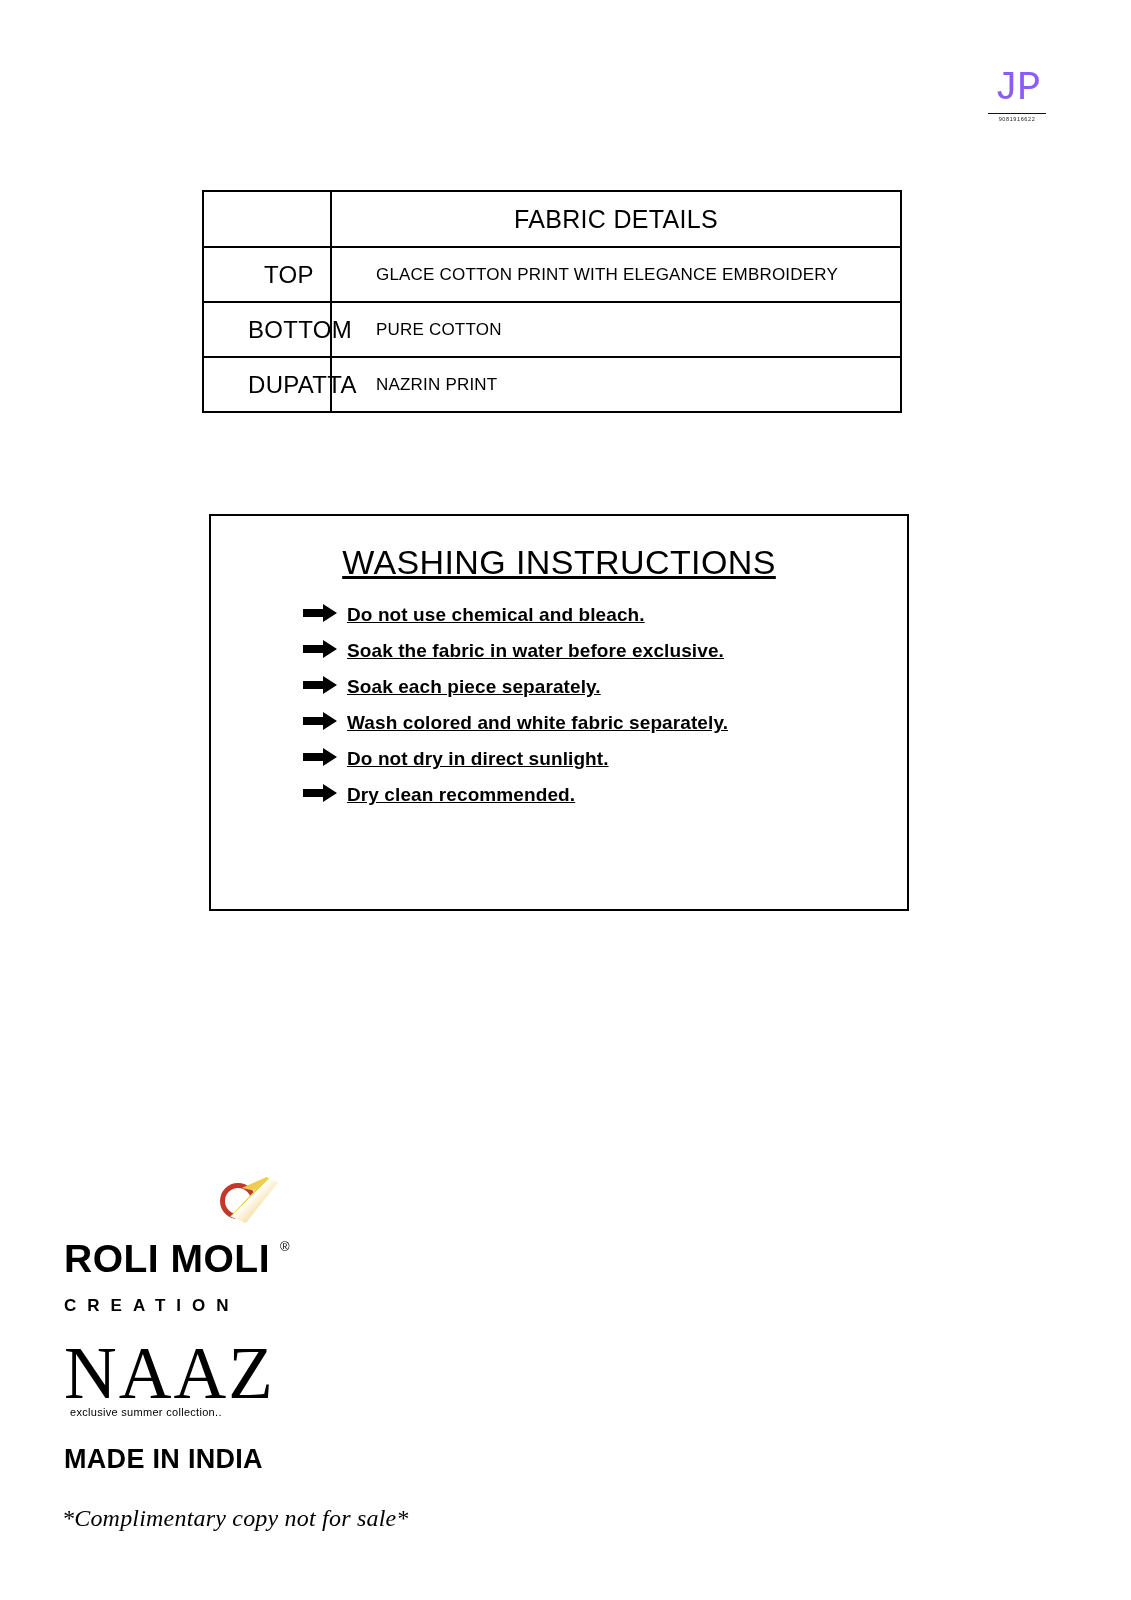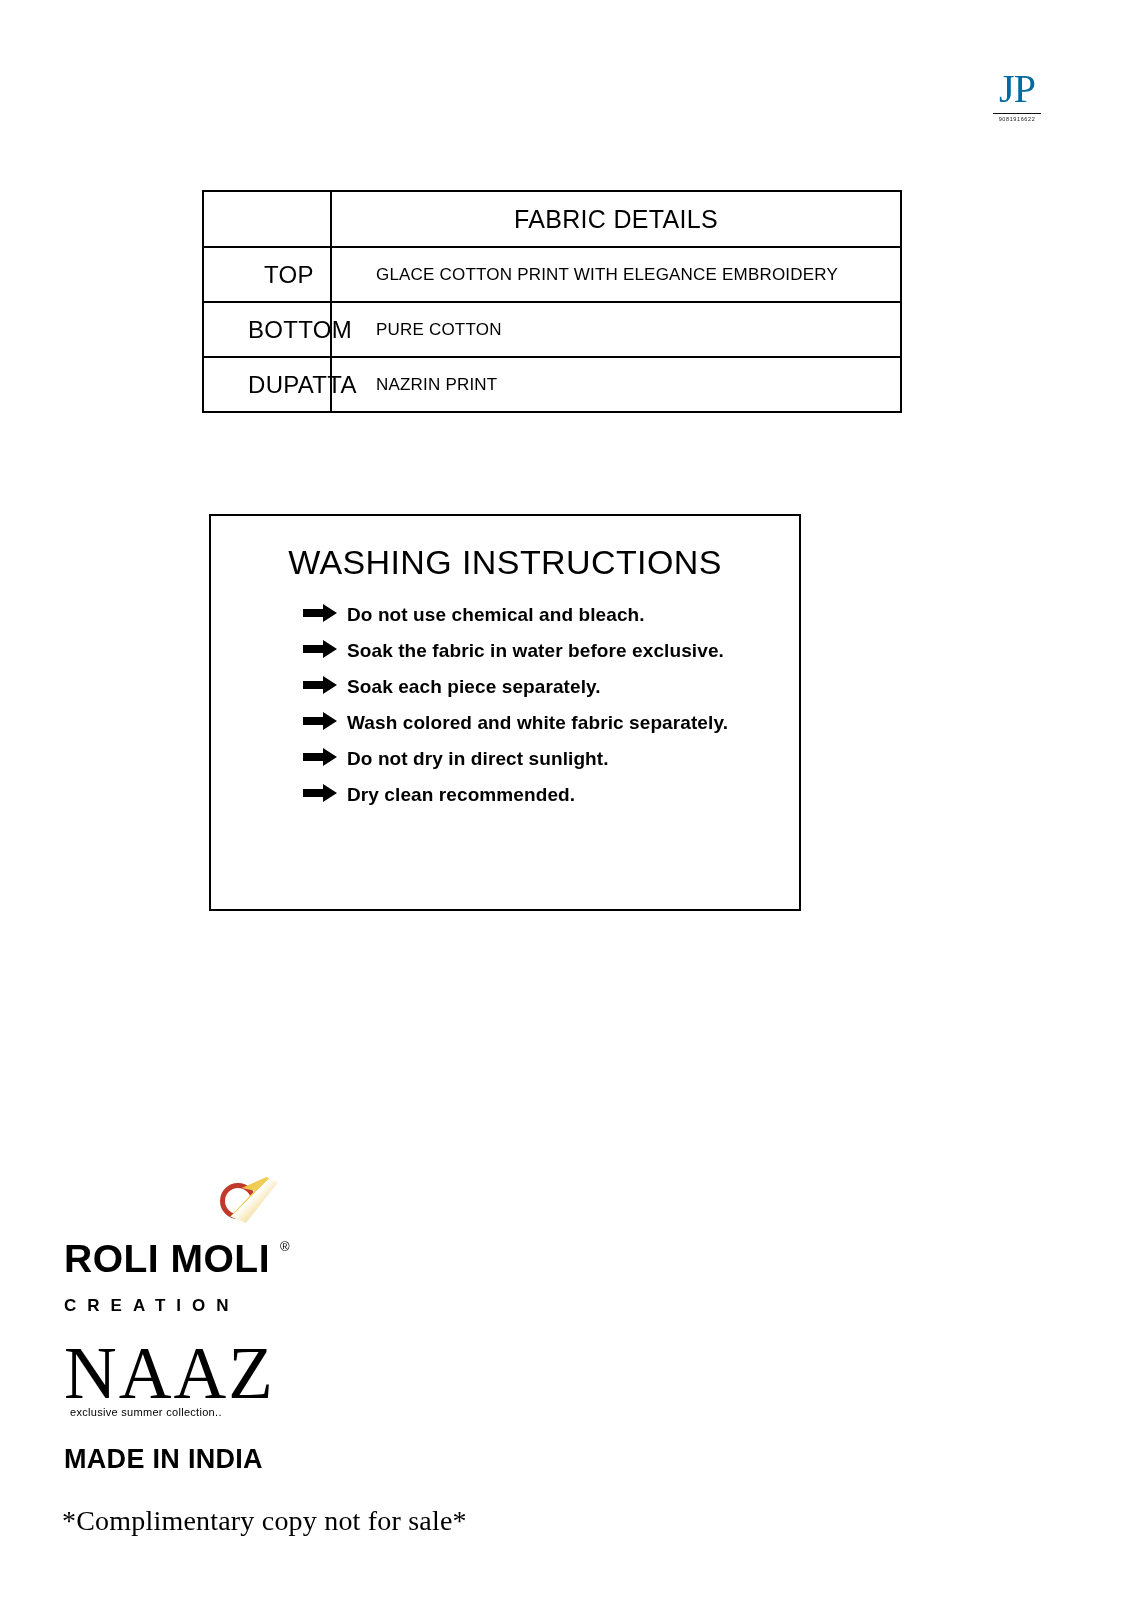--- a/index.html
+++ b/index.html
@@ -18,25 +18,25 @@
 
   
   .jp-logo {
     position: absolute;
     top: 68px;
     right: 78px;
     width: 72px;
     text-align: center;
   }
   .jp-logo .jp-mark {
-    font-family: Liberation Serif, serif;
+    font-family: Liberation Mono, monospace;
     font-size: 40px;
     line-height: 42px;
     letter-spacing: -1px;
-    color: #0369a1;
+    color: #8b5cf6;
     position: relative;
     display: inline-block;
   }
   .jp-logo .jp-mark::after {
     content: "";
     position: absolute;
     left: -6px;
     right: -6px;
     bottom: -4px;
     height: 1px;
@@ -84,24 +84,25 @@
     letter-spacing: 0.2px;
   }
   .fabric-table .body-row td { height: 53px; padding-left: 44px; }
   .fabric-table .blank-cell { }
 
   
   .wash-box {
     position: absolute;
     left: 209px;
     top: 514px;
-    width: 592px;
+    width: 700px;
     height: 397px;
     border: 2px solid #000;
     box-sizing: border-box;
+    text-decoration: underline;
   }
   .wash-title {
     text-align: center;
     font-size: 34px;
     margin-top: 27px;
     letter-spacing: 0.4px;
   }
   .wash-list {
     margin: 22px 0 0 0;
     padding: 0;
@@ -193,21 +194,22 @@
     margin-left: 6px;
   }
   .made-in {
     font-size: 27px;
     font-weight: bold;
     margin-top: 26px;
     letter-spacing: 0.3px;
   }
   .complimentary {
     font-family: "Liberation Serif", serif;
-    font-size: 28px;
+    font-style: italic;
+    font-size: 24px;
     margin-top: 30px;
     margin-left: -2px;
     letter-spacing: 0.2px;
   }
 </style>
 </head>
 <body>
 
 <div class="jp-logo">
   <div class="jp-mark">JP</div>

